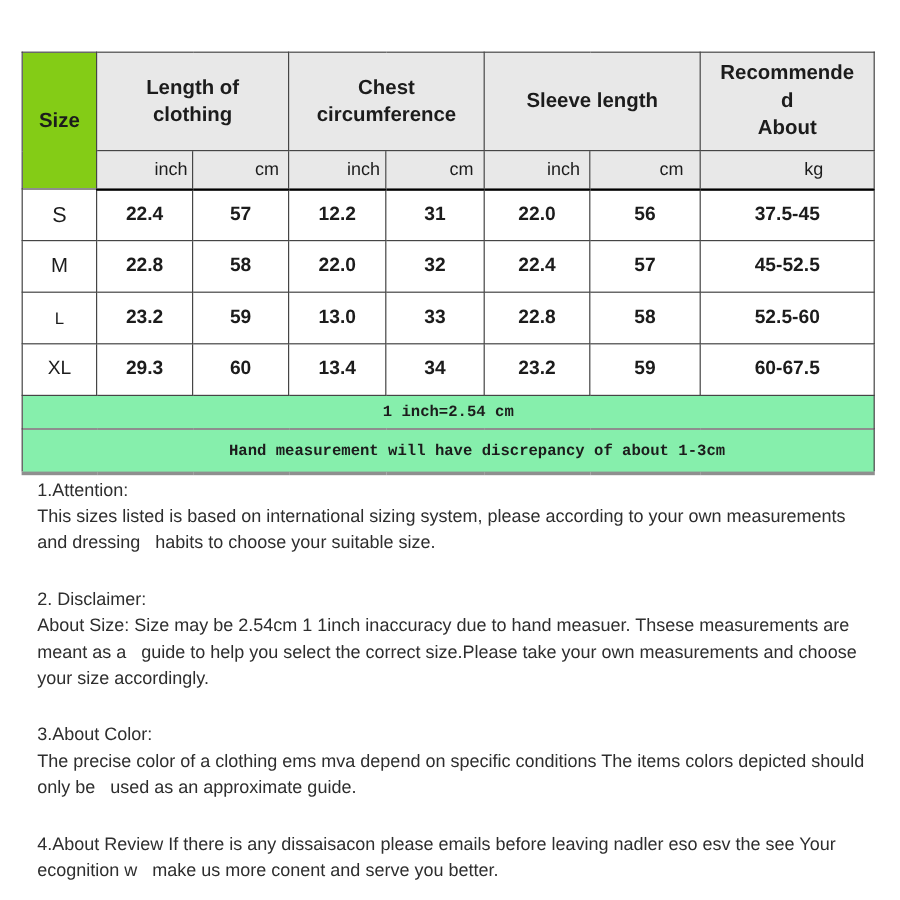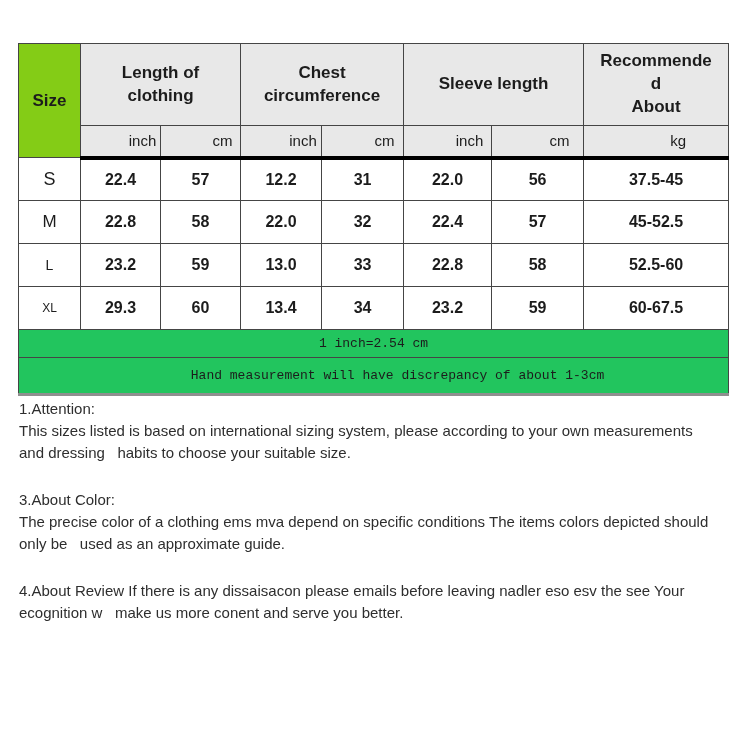--- a/index.html
+++ b/index.html
@@ -45,57 +45,57 @@
     line-height: 1.35;
   }
   .size-head {
     background: #84cc16;
     font-weight: bold;
     font-size: 17px;
   }
   tr.units-row td {
     background: #e8e8e8;
     font-size: 15px;
-    border-bottom: 4px solid #000000;
+    border-bottom: 2px solid #000000;
     padding-left: 44px;
   }
   tr.data-row td.val {
     font-size: 16px;
     background: #ffffff;
     font-weight: bold;
   }
   td.sz { background: #ffffff; }
   td.sz-s  { font-size: 18px; }
   td.sz-m  { font-size: 17px; }
   td.sz-l  { font-size: 14px; }
-  td.sz-xl { font-size: 12px; }
+  td.sz-xl { font-size: 16px; }
 
   tr.note-row-1 td, tr.note-row-2 td {
     font-family: "Liberation Mono", monospace;
-    font-weight: normal;
+    font-weight: bold;
     font-size: 13px;
-    background: #22c55e;
+    background: #86efac;
   }
   tr.note-row-2 td {
     border-bottom: 3px solid #8f8f8f;
     padding-left: 48px;
   }
 
   .paragraphs {
     position: absolute;
     left: 15px;
     top: 398px;
     width: 730px;
     color: #2e2e2e;
   }
   .paragraphs p {
     font-size: 15px;
     line-height: 22px;
     white-space: pre;
-    margin: 0 0 25px 4px;
+    margin: 0 0 25px 16px;
     letter-spacing: 0;
   }
 </style>
 </head>
 <body>
 
 <div class="page">
 
   <table class="size-table">
     <colgroup>
@@ -182,20 +182,24 @@
     <tr class="note-row-2">
       <td colspan="8">Hand measurement will have discrepancy of about 1-3cm</td>
     </tr>
   </tbody>
     </table>
 
   <div class="paragraphs">
     <p>1.Attention:
 This sizes listed is based on international sizing system, please according to your own measurements
 and dressing   habits to choose your suitable size.</p>
+    <p>2. Disclaimer:
+About Size: Size may be 2.54cm 1 1inch inaccuracy due to hand measuer. Thsese measurements are
+meant as a   guide to help you select the correct size.Please take your own measurements and choose
+your size accordingly.</p>
     <p>3.About Color:
 The precise color of a clothing ems mva depend on specific conditions The items colors depicted should
 only be   used as an approximate guide.</p>
     <p>4.About Review If there is any dissaisacon please emails before leaving nadler eso esv the see Your
 ecognition w   make us more conent and serve you better.</p>
   </div>
 
 </div>
 
 </body></html>

